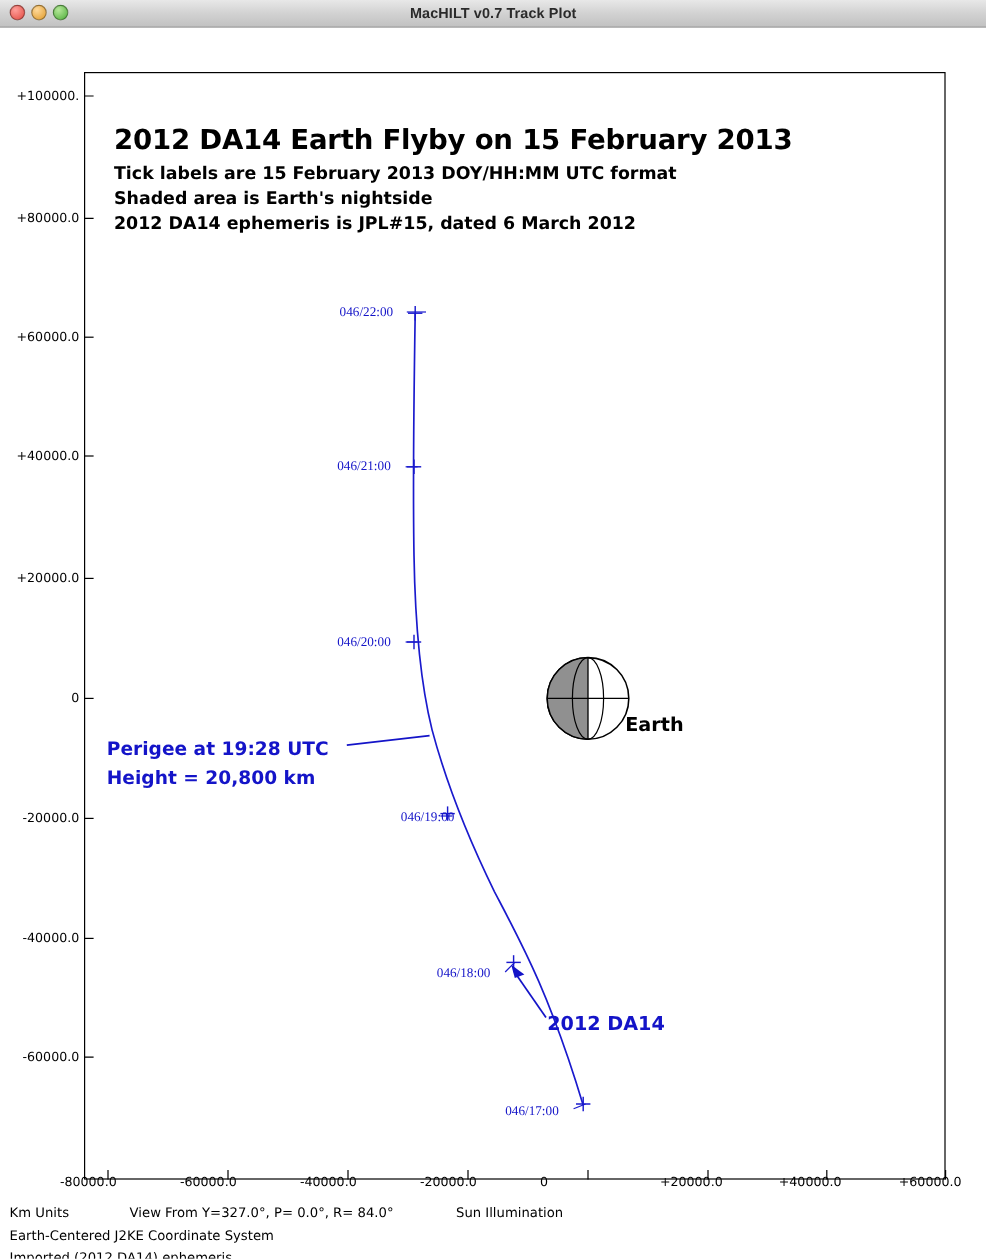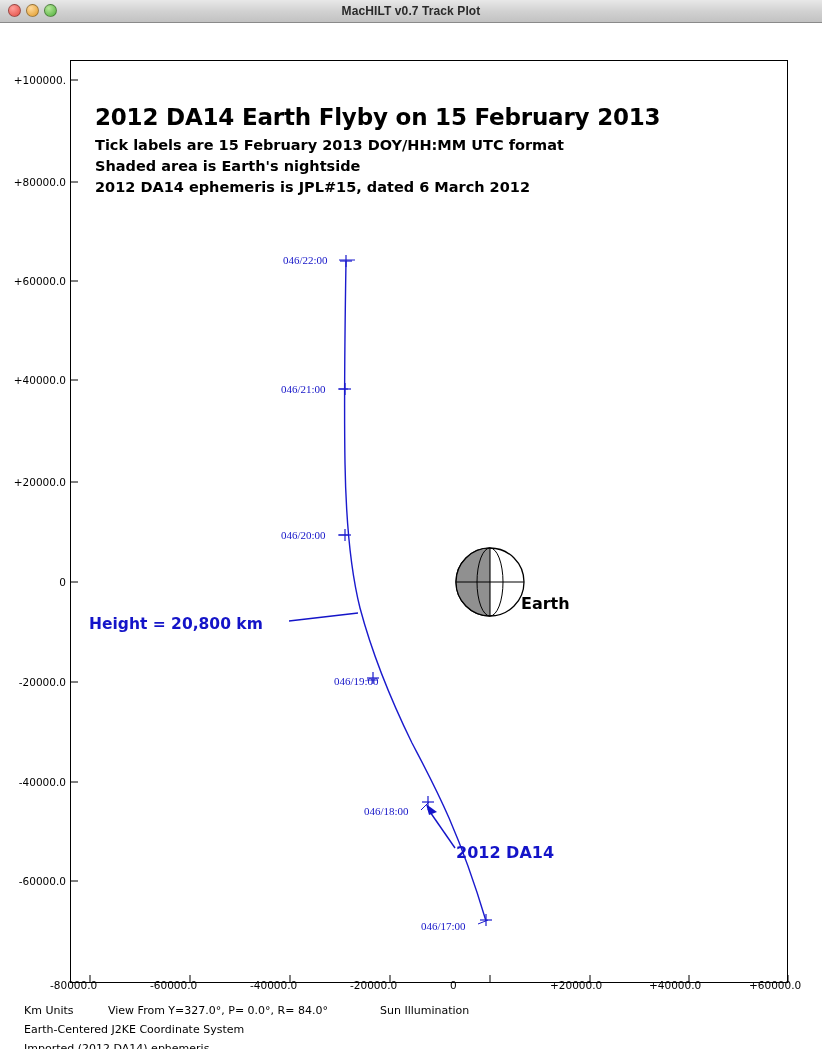--- a/index.html
+++ b/index.html
@@ -167,21 +167,21 @@
     width: 810px;
     font-family: "DejaVu Sans", sans-serif;
     font-size: 11px;
     color: #000;
     line-height: 19px;
   }
   .footer-row {
     position: relative;
     height: 19px;
   }
-  .f-km       { position: absolute; left: 0px; margin-left: 16px; }
+  .f-km       { position: absolute; left: 0px; }
   .f-view     { position: absolute; left: 100px; }
   .f-sun      { position: absolute; left: 372px; }
 </style>
 </head>
 <body>
 
 <div class="window">
 
   <div class="titlebar">
     <div class="traffic">
@@ -294,20 +294,21 @@
     </div>
 
     <div class="ticklabel" style="left:283px; top:237px;">046/22:00</div>
     <div class="ticklabel" style="left:281px; top:366px;">046/21:00</div>
     <div class="ticklabel" style="left:281px; top:512px;">046/20:00</div>
     <div class="ticklabel" style="left:314px; top:658px;margin-left:20px;">046/19:00</div>
     <div class="ticklabel" style="left:364px; top:788px;">046/18:00</div>
     <div class="ticklabel" style="left:421px; top:903px;">046/17:00</div>
 
     <div class="annot-perigee">
+      <div>Perigee at 19:28 UTC</div>
       <div>Height = 20,800 km</div>
     </div>
     <div class="annot-da14">2012 DA14</div>
     <div class="earth-label">Earth</div>
 
     <div class="footer">
       <div class="footer-row">
         <span class="f-km">Km Units</span>
         <span class="f-view">View From Y=327.0°, P=  0.0°, R= 84.0°</span>
         <span class="f-sun">Sun Illumination</span>

